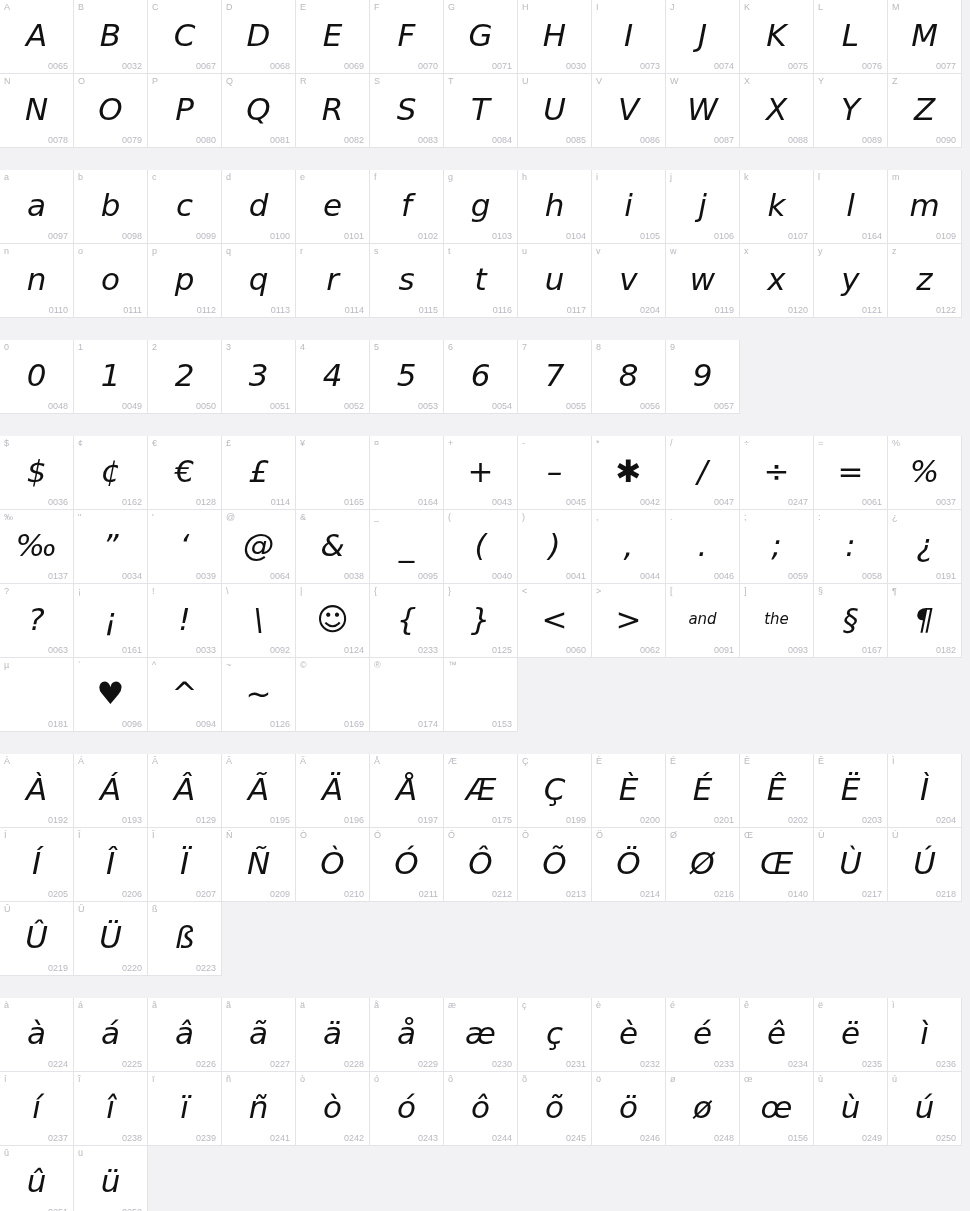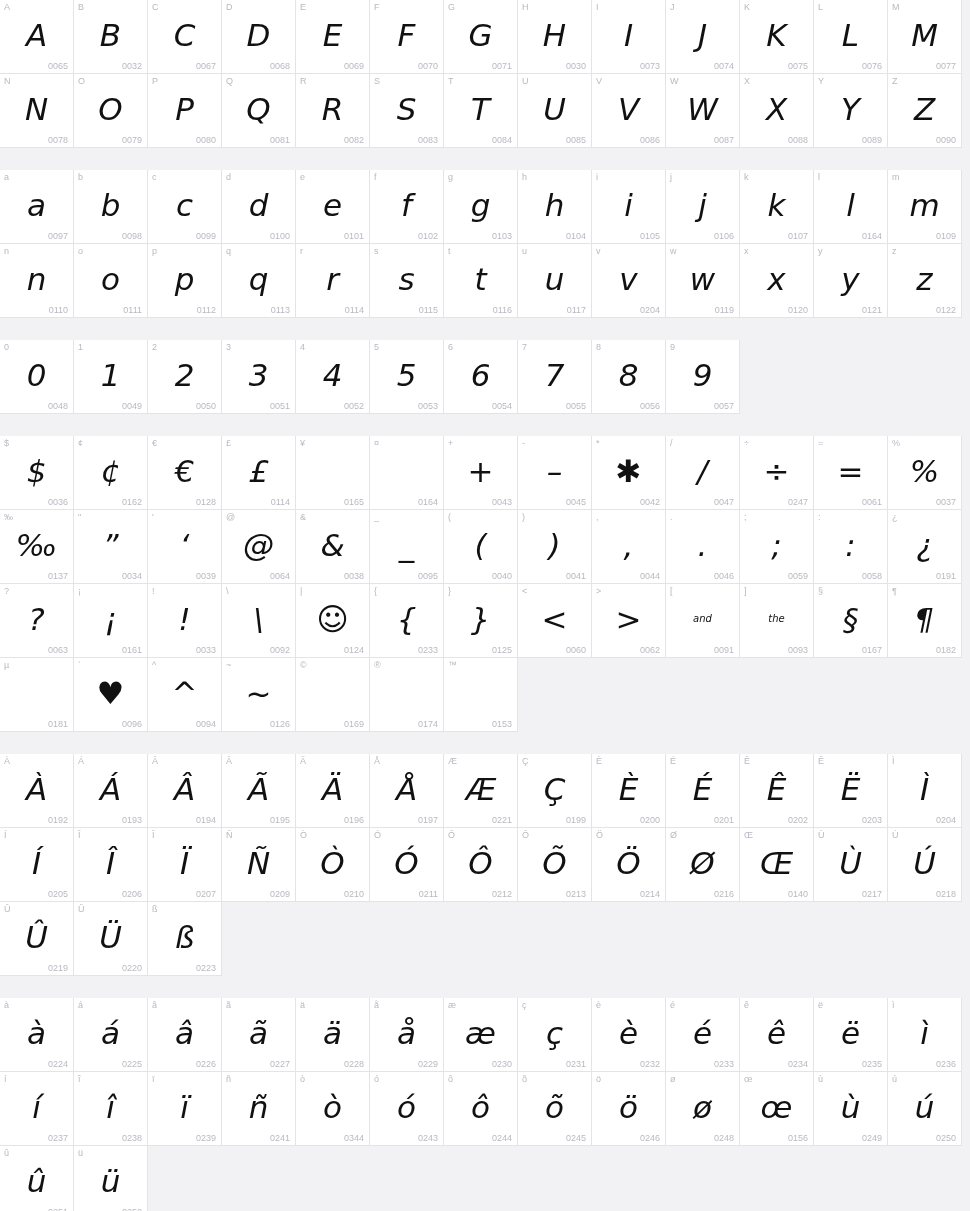--- a/index.html
+++ b/index.html
@@ -61,21 +61,21 @@
     justify-content: center;
     font-family: "DejaVu Sans", sans-serif;
     font-size: 31px;
     color: #111111;
     font-style: italic;
     font-weight: 400;
     padding-bottom: 4px;
     box-sizing: border-box;
   }
   .cell.empty .glyph { color: transparent; }
-  .cell .glyph.tiny { font-size: 10px; }
+  .cell .glyph.tiny { font-size: 15px; }
 </style>
 </head>
 <body>
 
 <div id="page">
   <div id="blocks-container">
       <div class="block">
         <div class="grid">
           <div class="cell">
             <div class="cp-char">A</div>
@@ -639,41 +639,41 @@
             <div class="cp-code">0192</div>
           </div>
           <div class="cell">
             <div class="cp-char">Á</div>
             <div class="glyph">Á</div>
             <div class="cp-code">0193</div>
           </div>
           <div class="cell">
             <div class="cp-char">Â</div>
             <div class="glyph">Â</div>
-            <div class="cp-code">0194</div>
+            <div class="cp-code">0129</div>
           </div>
           <div class="cell">
             <div class="cp-char">Ã</div>
             <div class="glyph">Ã</div>
             <div class="cp-code">0195</div>
           </div>
           <div class="cell">
             <div class="cp-char">Ä</div>
             <div class="glyph">Ä</div>
             <div class="cp-code">0196</div>
           </div>
           <div class="cell">
             <div class="cp-char">Å</div>
             <div class="glyph">Å</div>
             <div class="cp-code">0197</div>
           </div>
           <div class="cell">
             <div class="cp-char">Æ</div>
             <div class="glyph">Æ</div>
-            <div class="cp-code">0221</div>
+            <div class="cp-code">0175</div>
           </div>
           <div class="cell">
             <div class="cp-char">Ç</div>
             <div class="glyph">Ç</div>
             <div class="cp-code">0199</div>
           </div>
           <div class="cell">
             <div class="cp-char">È</div>
             <div class="glyph">È</div>
             <div class="cp-code">0200</div>
@@ -863,21 +863,21 @@
             <div class="cp-code">0239</div>
           </div>
           <div class="cell">
             <div class="cp-char">ñ</div>
             <div class="glyph">ñ</div>
             <div class="cp-code">0241</div>
           </div>
           <div class="cell">
             <div class="cp-char">ò</div>
             <div class="glyph">ò</div>
-            <div class="cp-code">0344</div>
+            <div class="cp-code">0242</div>
           </div>
           <div class="cell">
             <div class="cp-char">ó</div>
             <div class="glyph">ó</div>
             <div class="cp-code">0243</div>
           </div>
           <div class="cell">
             <div class="cp-char">ô</div>
             <div class="glyph">ô</div>
             <div class="cp-code">0244</div>

